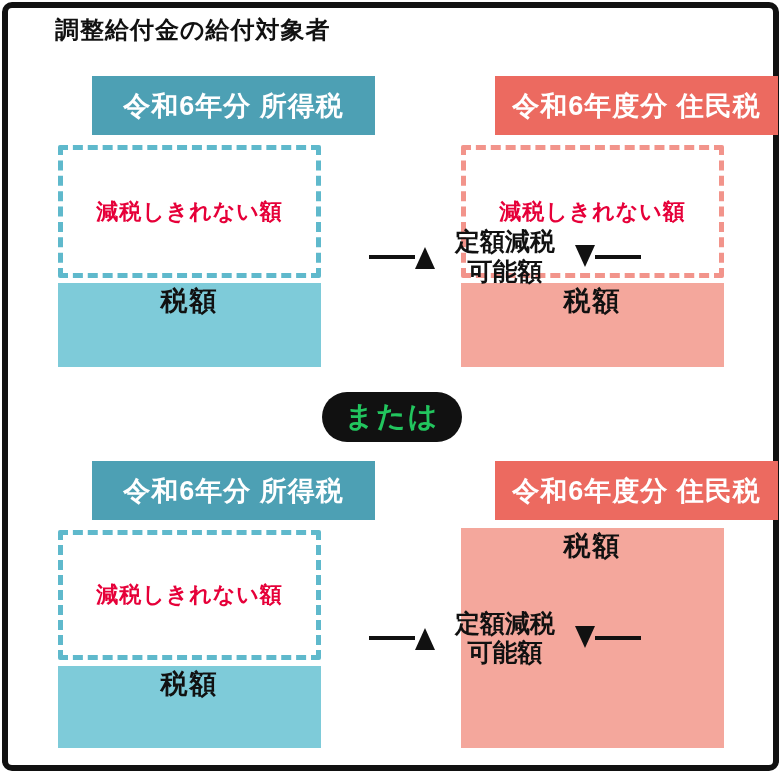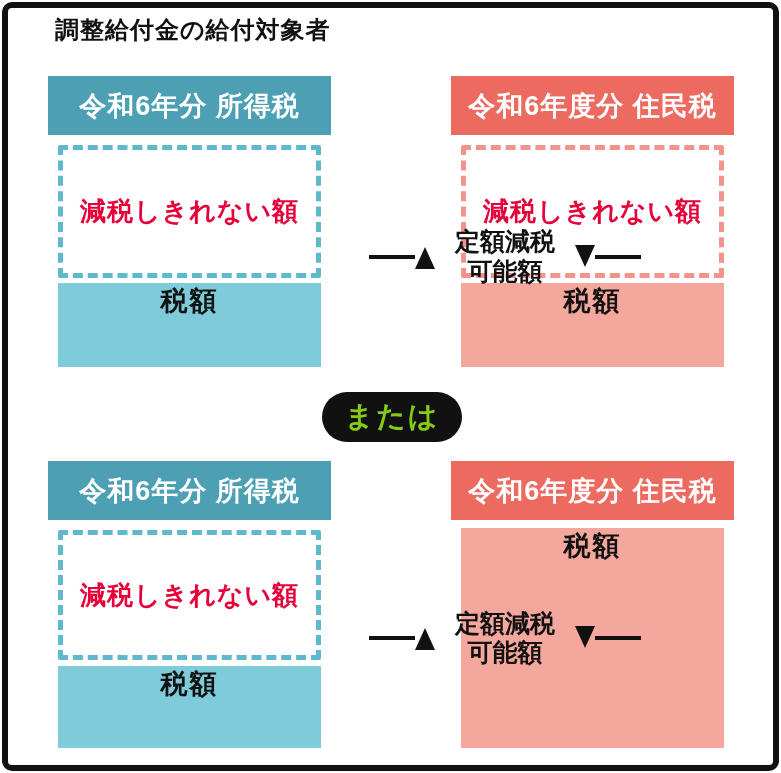--- a/index.html
+++ b/index.html
@@ -12,33 +12,33 @@
     position:absolute;inset:2px;border:6px solid var(--black,#111);
     border-radius:10px;background:#fff;
   }
   .title{
     position:absolute;left:55px;top:14px;
     font-size:24px;font-weight:700;letter-spacing:1px;color:var(--black,#111);
   }
   .hdr{
     position:absolute;width:283px;height:59px;
     display:flex;align-items:center;justify-content:center;
-    color:#fff;font-size:27px;font-weight:600;letter-spacing:1px;
+    color:#fff;font-size:27px;font-weight:600;letter-spacing:1px;margin-left:44px;
   }
   .hdr.teal{background:var(--teal-header,#4DA0B4);}
   .hdr.salmon{background:var(--salmon-header,#EC6A60);}
   .dashedbox{
     position:absolute;width:263px;box-sizing:border-box;
     border:5px dashed;border-radius:2px;background:#fff;
     display:flex;align-items:center;justify-content:center;
   }
   .dashedbox.teal{border-color:var(--teal-dash,#5FB9CC);}
   .dashedbox.salmon{border-color:var(--salmon-dash,#F2948B);}
   .shortfall{
-    color:var(--red-text,#E60039);font-size:26px;font-weight:700;letter-spacing:1px;
+    color:var(--red-text,#E60039);font-size:22px;font-weight:700;letter-spacing:1px;
   }
   .solidbox{
     position:absolute;width:263px;
     display:flex;align-items:flex-start;justify-content:center;
     font-size:27px;font-weight:600;letter-spacing:2px;color:var(--black,#111);
   }
   .solidbox.teal{background:var(--teal-fill,#7ECBD9);}
   .solidbox.salmon{background:var(--salmon-fill,#F4A79C);}
   .dim-arrow{
     position:absolute;width:46px;
@@ -59,21 +59,21 @@
   .shaft.up{margin-top:-8px;}
   .shaft.down{margin-bottom:-8px;}
   .dim-label{
     width:140px;flex-shrink:0;text-align:center;padding:6px 0;
     font-size:25px;font-weight:700;line-height:1.18;color:var(--black,#111);
   }
   .or-badge{
     position:absolute;left:322px;top:392px;width:140px;height:50px;
     background:var(--black,#111);border-radius:25px;
     display:flex;align-items:center;justify-content:center;
-    color:#84cc16;font-size:29px;font-weight:700;letter-spacing:2px;
+    color:#22c55e;font-size:29px;font-weight:700;letter-spacing:2px;
   }
 </style>
 </head>
 <body>
 
 <div class="frame"></div>
 
 <div class="title">調整給付金の給付対象者</div>
 
 <div>

